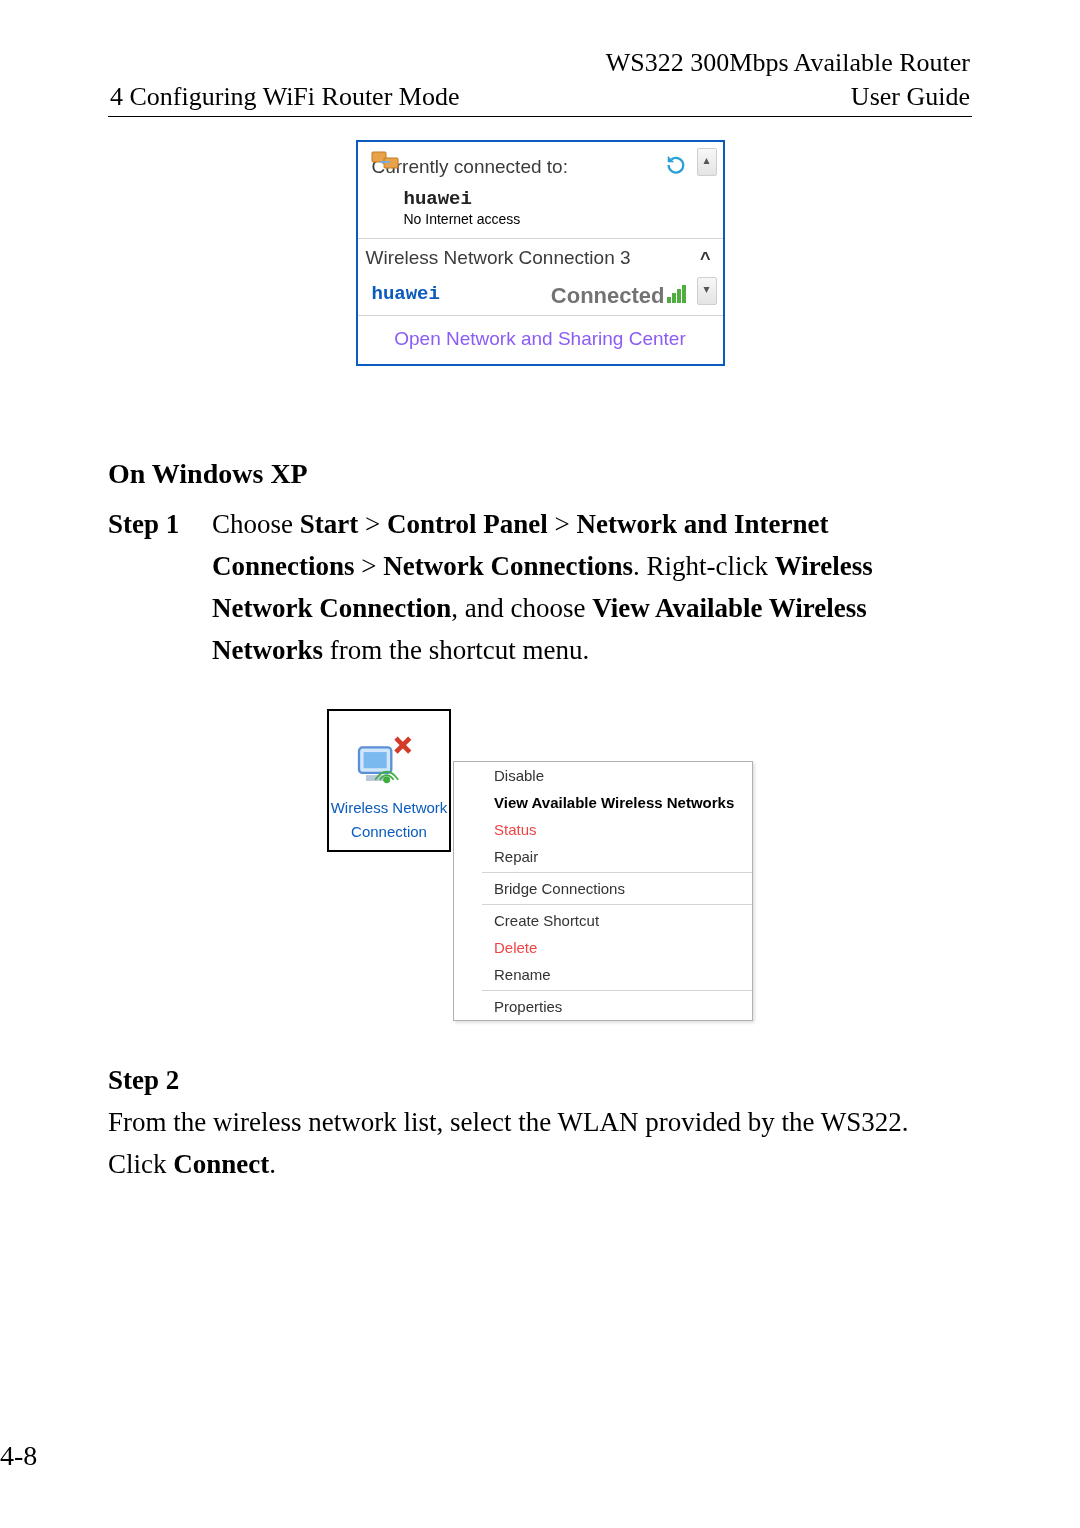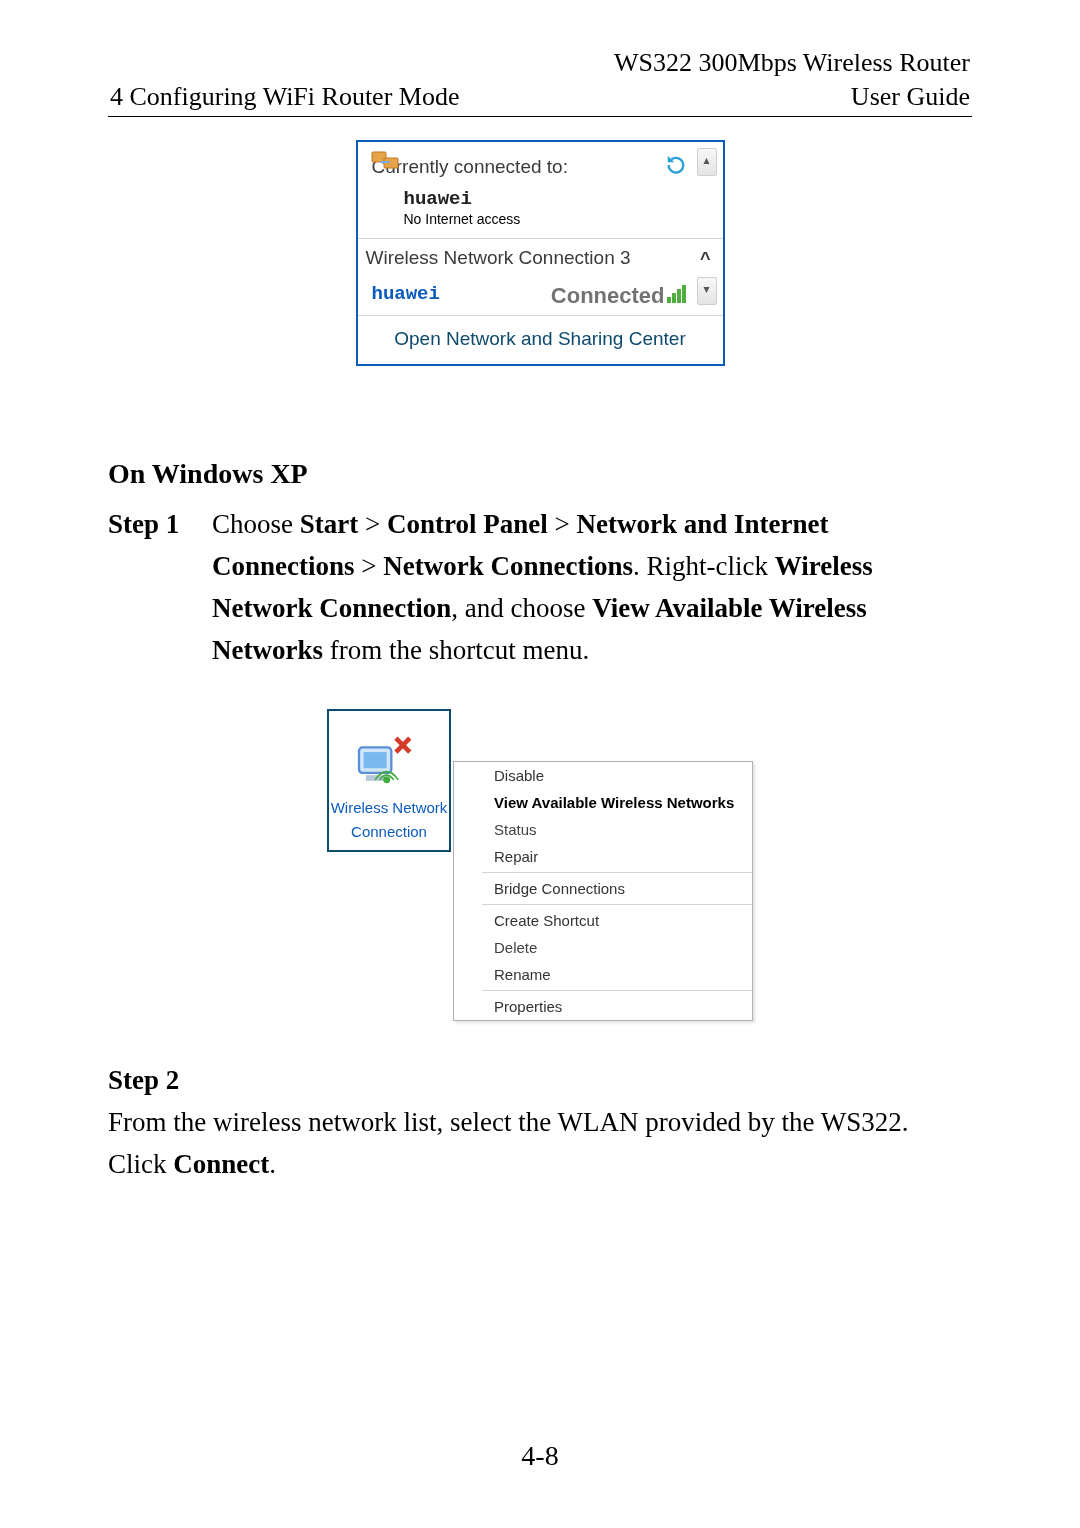--- a/index.html
+++ b/index.html
@@ -156,21 +156,21 @@
     color: #555;
     text-align: center;
     line-height: 22px;
   }
   .fig1-link {
     border-top: 1px solid #d6d6d6;
     text-align: center;
     padding: 12px 0 14px 0;
     font-family: "Segoe UI", Tahoma, sans-serif;
     font-size: 19px;
-    color: #0c4a6e;
+    color: #8b5cf6;
   }
   .heading {
     margin-top: 92px;
     font-size: 28px;
     font-weight: bold;
   }
   .step-row {
     margin-top: 14px;
     display: flex;
     font-size: 27px;
@@ -190,21 +190,21 @@
     text-align: center;
   }
   .figure2 {
     display: inline-block;
     text-align: left;
   }
   .fig2-iconbox {
     display: inline-block;
     vertical-align: top;
     width: 120px;
-    border: 2px solid #0c4a6e;
+    border: 2px solid #000000;
     padding: 18px 0 10px 0;
     text-align: center;
     font-family: Tahoma, sans-serif;
   }
   .fig2-iconbox .lbl {
     font-size: 15px;
     color: #0a5bbd;
     line-height: 1.15;
     margin-top: 6px;
   }
@@ -219,34 +219,33 @@
     color: #333;
     margin-left: -2px;
     margin-top: 52px;
     box-shadow: 2px 2px 3px rgba(0,0,0,0.12);
     padding-left: 28px;
   }
   .ctx-item {
     padding: 5px 12px;
   }
   .ctx-item.bolded { font-weight: bold; color: #000; }
-  .ctx-item.disabled { color: #404040; }
+  .ctx-item.disabled { color: #ef4444; }
   .ctx-sep { border-top: 1px solid #d4d4d4; margin: 2px 0; }
   .page-num {
     position: absolute;
     bottom: 56px;
     width: 100%;
-    text-align: center;
     font-size: 28px;
   }
 </style>
 </head>
 <body>
 
-<div class="header-right">WS322 300Mbps Wireless Router</div>
+<div class="header-right">WS322 300Mbps Available Router</div>
 <div class="header-left">4 Configuring WiFi Router Mode</div>
 <div class="header-right2">User Guide</div>
 <div class="hr"></div>
 
 <div class="content">
 
   <div class="figure1">
     <div class="fig1-top">
       <span>Currently connected to:</span>
       <span class="refresh-ico">

